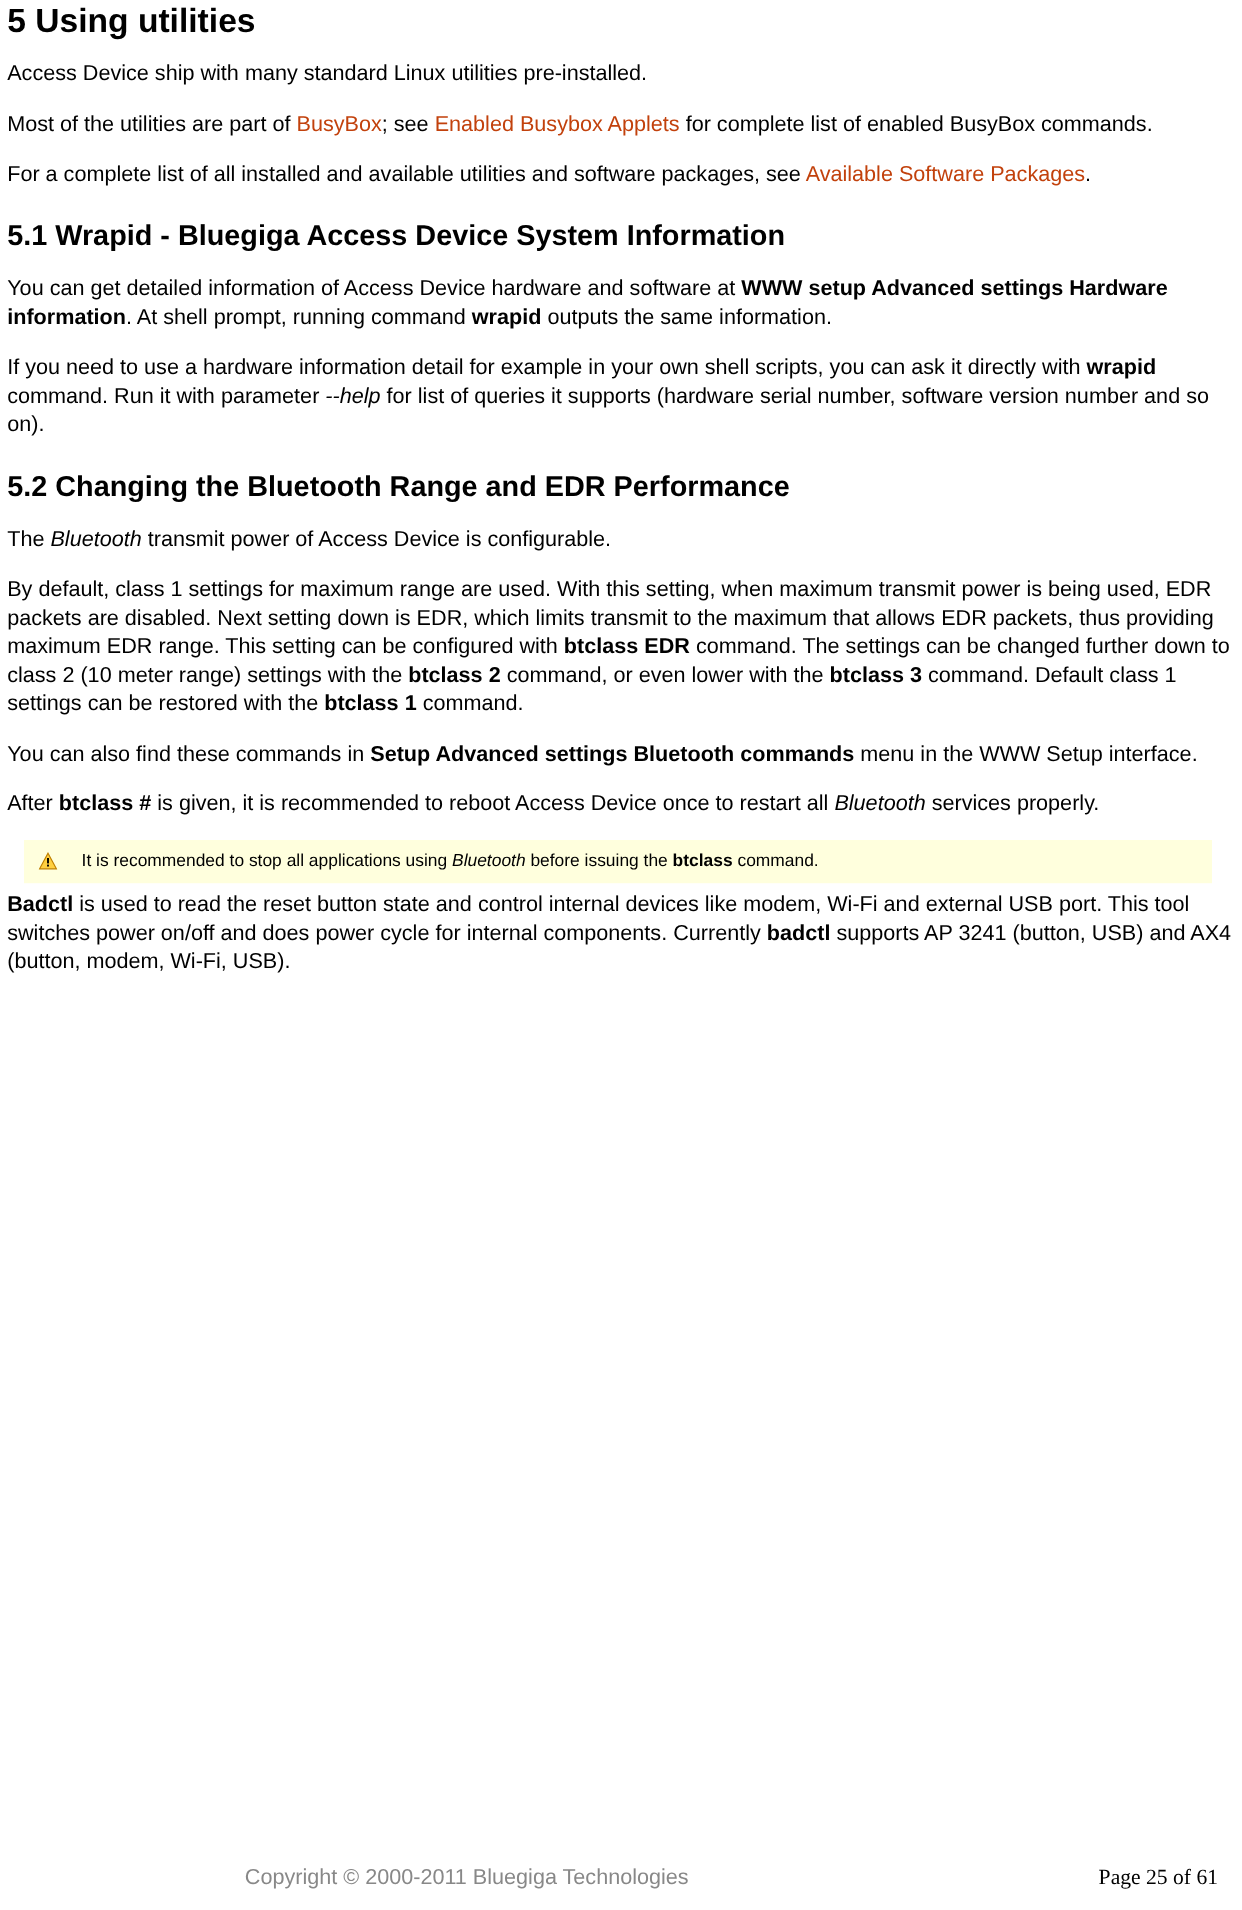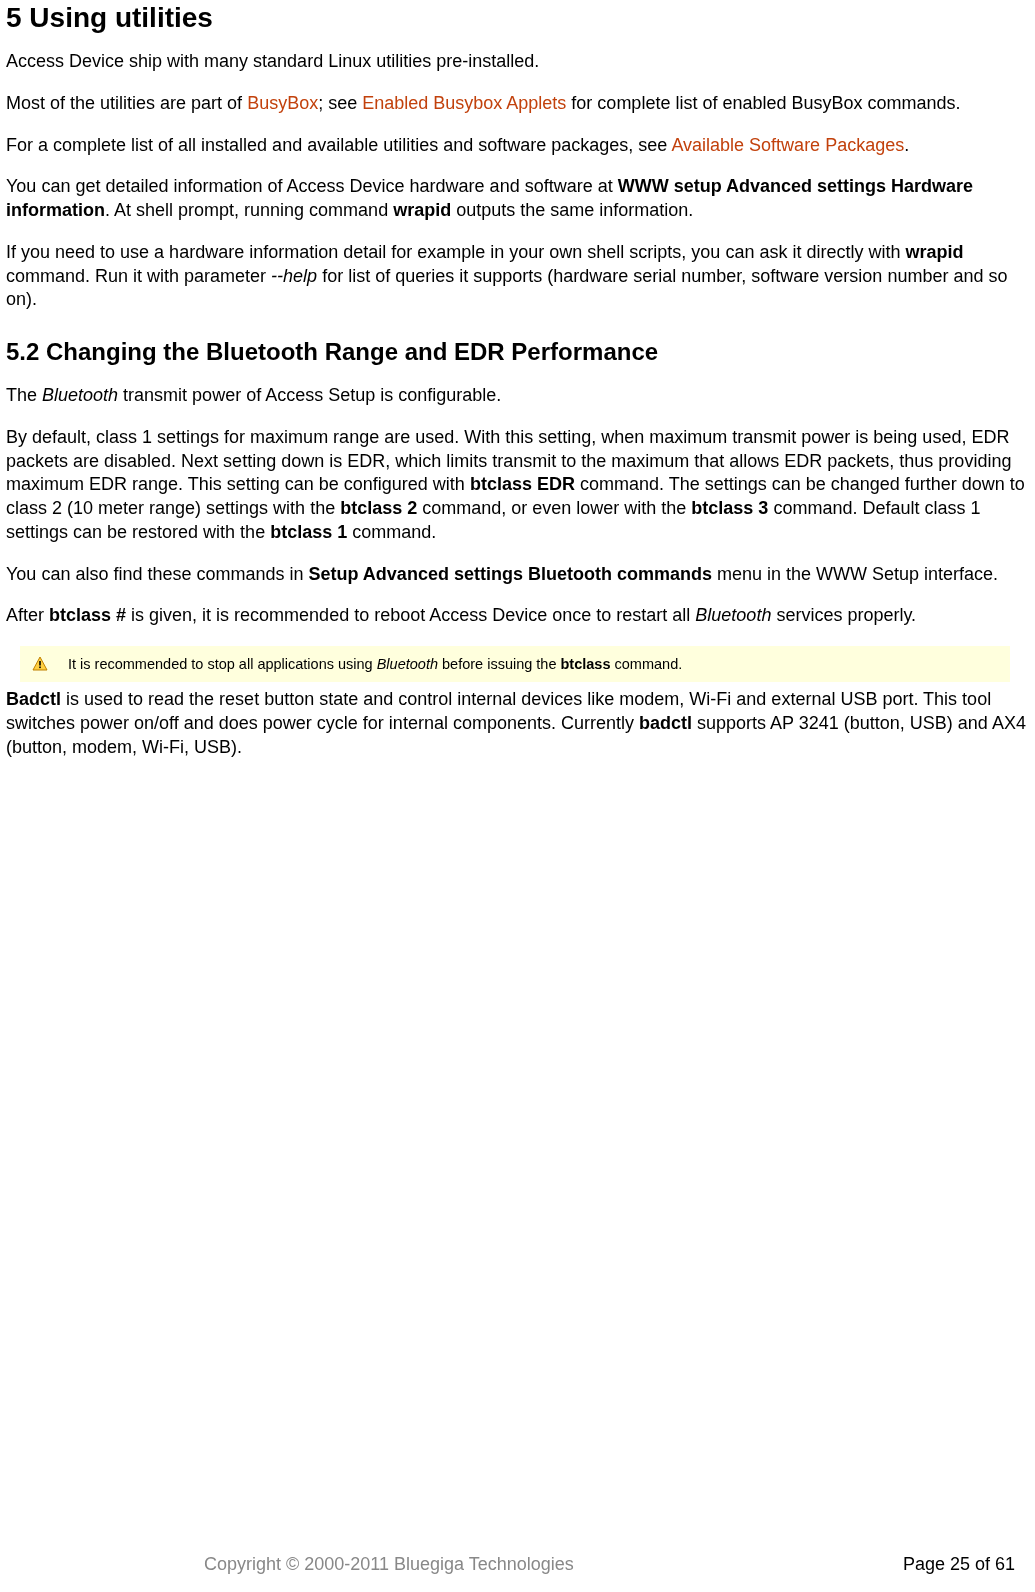--- a/index.html
+++ b/index.html
@@ -65,52 +65,54 @@
   .footer-copy {
     position: absolute;
     left: 204px;
     white-space: nowrap;
   }
   .footer-page {
     position: absolute;
     right: 20px;
     color: #000;
     white-space: nowrap;
+    font-family: Liberation Serif, serif;
   }
 </style>
 </head>
 <body>
 
 <div class="page">
 
   <h1>5 Using utilities</h1>
 
   <p>Access Device ship with many standard Linux utilities pre-installed.</p>
 
   <p>
     <span>Most of the utilities are part of </span><a class="link">BusyBox</a><span>; see </span><a class="link">Enabled Busybox Applets</a><span> for complete list of enabled BusyBox commands.</span>
   </p>
 
   <p>
     <span>For a complete list of all installed and available utilities and software packages, see </span><a class="link">Available Software Packages</a><span>.</span>
   </p>
 
+  <h2>5.1 Wrapid - Bluegiga Access Device System Information</h2>
 
   <p>
     <span>You can get detailed information of Access Device hardware and software at </span><b>WWW setup  Advanced settings  Hardware information</b><span>. At shell prompt, running command </span><b>wrapid</b><span> outputs the same information.</span>
   </p>
 
   <p>
     <span>If you need to use a hardware information detail for example in your own shell scripts, you can ask it directly with </span><b>wrapid</b><span> command. Run it with parameter  </span><i>--help</i><span> for list of queries it supports (hardware serial number, software version number and so on).</span>
   </p>
 
   <h2>5.2 Changing the Bluetooth Range and EDR Performance</h2>
 
   <p>
-    <span>The </span><i>Bluetooth</i><span> transmit power of Access Setup is configurable.</span>
+    <span>The </span><i>Bluetooth</i><span> transmit power of Access Device is configurable.</span>
   </p>
 
   <p>
     <span>By default, class 1 settings for maximum range are used. With this setting, when maximum transmit power is being used, EDR packets are disabled. Next setting down is EDR, which limits transmit to the maximum that allows EDR packets, thus providing maximum EDR range. This setting can be configured with </span><b>btclass EDR</b><span> command. The settings can be changed further down to class 2 (10 meter range) settings with the </span><b>btclass 2</b><span> command, or even lower with the </span><b>btclass 3</b><span> command. Default class 1 settings can be restored with the </span><b>btclass 1</b><span> command.</span>
   </p>
 
   <p>
     <span>You can also find these commands in </span><b>Setup  Advanced settings  Bluetooth commands</b><span> menu in the WWW Setup interface.</span>
   </p>
 

